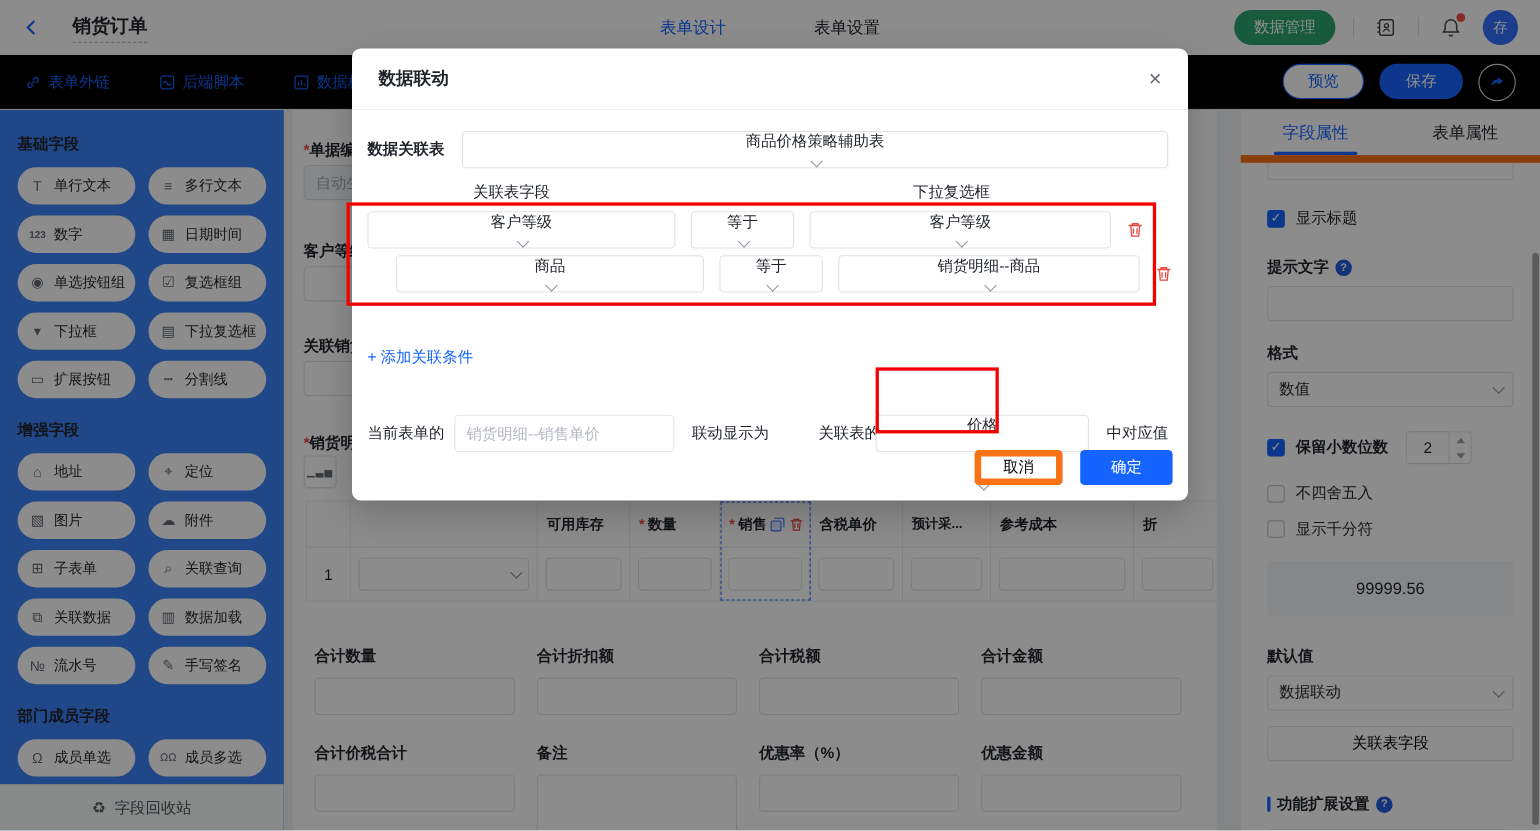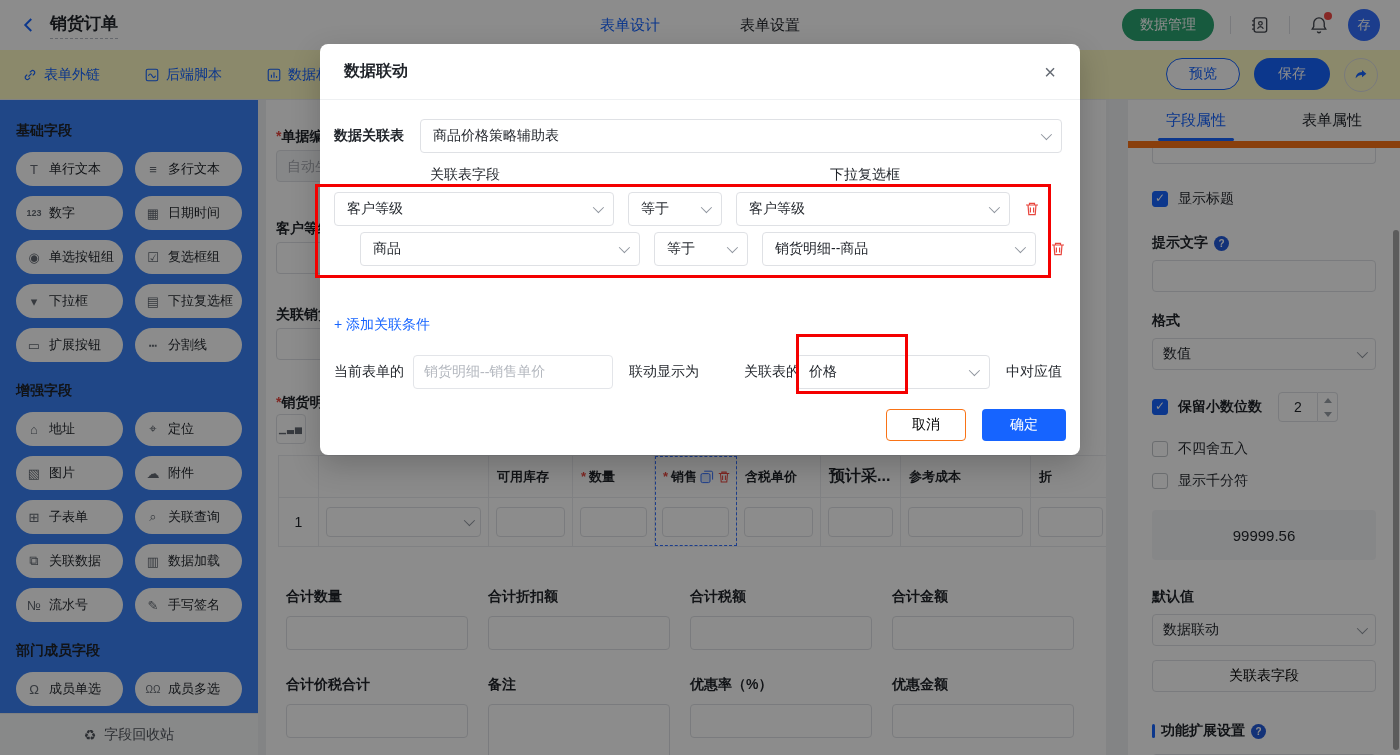--- a/index.html
+++ b/index.html
@@ -1,34 +1,34 @@
 <!DOCTYPE html>
 <html><head>
 <meta charset="utf-8">
 <style>
   * { margin:0; padding:0; box-sizing:border-box; }
   body { font-family:"Liberation Sans","DejaVu Sans",sans-serif; }
   .app { position:relative; width:1400px; height:755px; background:#eef0f2; overflow:hidden; color:#1f2329; font-size:14px; }
 
   
-  .topbar { position:absolute; top:0; left:0; right:0; height:50px; background:#fff; display:flex; align-items:center; padding:4px 20px; z-index:1; }
+  .topbar { position:absolute; top:0; left:0; right:0; height:50px; background:#fff; display:flex; align-items:center; padding:4px 20px; z-index:1;gap:16px; }
   .back { display:flex; align-items:center; cursor:pointer; margin-right:12px; }
   .page-title { font-size:17px; font-weight:700; border-bottom:1px dashed #b9bec7; padding-bottom:3px; }
   .top-tabs { position:absolute; left:0; right:0; display:flex; justify-content:center; gap:80px; font-size:15px; }
   .top-tab { cursor:pointer; color:#1f2329; }
   .top-tab.active { color:#1664ff; }
   .top-right { margin-left:auto; display:flex; align-items:center; gap:16px; z-index:2; }
   .pill-green { background:#2ba471; color:#fff; border:none; height:32px; padding:0 18px; border-radius:16px; font-size:14px; cursor:pointer; }
   .vdiv { width:1px; height:18px; background:#dcdfe3; }
   .iconbtn { position:relative; width:26px; height:26px; display:flex; align-items:center; justify-content:center; cursor:pointer; }
   .reddot { position:absolute; top:0; right:0; width:8px; height:8px; border-radius:50%; background:#f54a45; }
   .avatar { width:32px; height:32px; border-radius:50%; background:#3370ff; color:#fff; display:flex; align-items:center; justify-content:center; font-size:13px; cursor:pointer; }
 
   
-  .toolbar { position:absolute; top:50px; left:0; right:0; height:50px; background:#fef9c3; border-bottom:1px solid #ebedf0; display:flex; align-items:center; padding:0 22px; z-index:1; }
+  .toolbar { position:absolute; top:50px; left:0; right:0; height:50px; background:#000000; border-bottom:1px solid #ebedf0; display:flex; align-items:center; padding:0 22px; z-index:1; }
   .tb-item { display:flex; align-items:center; gap:6px; color:#1664ff; margin-right:44px; cursor:pointer; }
   .tb-right { margin-left:auto; display:flex; gap:14px; }
   .btn-preview { height:32px; padding:0 22px; border-radius:16px; border:1px solid #1664ff; color:#1664ff; background:#fff; font-size:14px; cursor:pointer; }
   .btn-save { height:32px; padding:0 24px; border-radius:16px; border:none; color:#fff; background:#1664ff; font-size:14px; cursor:pointer; }
   .share-circle { width:34px; height:34px; border-radius:50%; border:1px solid #dcdfe3; display:flex; align-items:center; justify-content:center; cursor:pointer; }
 
   
   .sidebar { position:absolute; top:100px; left:0; bottom:0; width:258px; background:#3b82f6; padding:14px 16px; overflow:hidden; }
   .sec-title { font-weight:700; font-size:14px; margin:8px 0 12px; }
   .fgrid { display:grid; grid-template-columns:107px 107px; gap:10px 12px; margin-bottom:20px; }
@@ -84,32 +84,32 @@
   .rsec { display:flex; align-items:center; gap:6px; font-weight:700; margin-top:30px; }
   .rsec::before { content:""; width:3px; height:14px; background:#1664ff; border-radius:2px; }
 
   
   .dim { position:absolute; inset:0; background:rgba(0,0,0,0.45); z-index:50; }
   .modal { position:absolute; left:320px; top:44px; width:760px; height:411px; background:#fff; border-radius:8px; box-shadow:0 10px 30px rgba(0,0,0,.2); z-index:60; }
   .m-head { height:56px; display:flex; align-items:center; padding:0 24px; border-bottom:1px solid #eef0f2; }
   .m-title { font-size:16px; font-weight:700; }
   .m-close { margin-left:auto; font-size:20px; color:#646a73; cursor:pointer; line-height:1; }
   .m-row1 { position:absolute; top:75px; left:0; right:0; display:flex; align-items:center; padding:0 18px 0 14px; }
-  .m-sel { border:1px solid #dfe1e5; border-radius:4px; height:34px; display:flex; align-items:center; padding:0 12px; justify-content:space-between; cursor:pointer; background:#fff; }
+  .m-sel { border:1px solid #dfe1e5; border-radius:4px; height:34px; display:flex; align-items:center; padding:0 12px; justify-content:space-between; cursor:pointer; background:#fff;flex-direction:column; }
   .m-colheads { position:absolute; top:122px; left:0; right:0; }
   .m-colheads span { position:absolute; color:#1f2329; }
   .cond-row { position:absolute; left:14px; display:flex; align-items:center; gap:14px; }
   .trash { cursor:pointer; display:flex; }
   .addlink { position:absolute; left:14px; top:272px; color:#1664ff; cursor:pointer; }
-  .m-map { position:absolute; top:311px; left:0; right:0; height:34px;font-family:Liberation Serif, serif; }
+  .m-map { position:absolute; top:333px; left:0; right:0; height:34px; }
   .m-map > * { position:absolute; }
   .m-input { border:1px solid #e3e5e9; border-radius:4px; height:34px; padding:0 10px; font-family:inherit; font-size:14px; color:#a8abb2; background:#fff; }
   .m-input::placeholder { color:#b4b8bf; }
   .m-foot { position:absolute; right:14px; top:365px; display:flex; gap:16px; }
-  .btn-cancel { width:80px; height:32px; border:1px solid #f97316; background:#fff; border-radius:4px; font-size:14px; cursor:pointer; font-family:inherit; }
+  .btn-cancel { width:80px; height:32px; border:6px solid #f97316; background:#fff; border-radius:4px; font-size:14px; cursor:pointer; font-family:inherit; }
   .btn-ok { width:84px; height:32px; border:none; background:#1664ff; color:#fff; border-radius:4px; font-size:14px; cursor:pointer; font-family:inherit; }
 
   .annot { position:absolute; border:3px solid #f40000; z-index:70; pointer-events:none; }
   .scrollthumb { position:absolute; right:1px; top:230px; width:6px; height:520px; background:#5c5c5c; border-radius:3px; z-index:75; cursor:pointer; }
   .mlabel { white-space:nowrap; }
 </style>
 </head>
 <body>
 
 <div class="app">
@@ -309,21 +309,21 @@
           <span>销售</span>
         <svg class="trash" width="14" height="14" viewBox="0 0 14 14">
             <rect x="1" y="3.6" width="9" height="9" rx="1.5" fill="#dbe7ff" stroke="#3370ff"></rect>
             <path d="M4.2 1.2h7a1.4 1.4 0 0 1 1.4 1.4v7" fill="none" stroke="#3370ff"></path>
           </svg>
         <svg class="trash" width="14" height="14" viewBox="0 0 16 16" fill="none" stroke="#e8473f" stroke-width="1.2">
             <path d="M2 4h12M5.5 4V2.4h5V4M4 4l.8 9.6h6.4L12 4M6.4 6.4v5M9.6 6.4v5"></path>
           </svg>
       </div>
       <div class="sfh">含税单价</div>
-      <div class="sfh" style="font-size:16px;text-align:center;">预计采...</div>
+      <div class="sfh" style="font-size:12px;text-align:center;">预计采...</div>
       <div class="sfh">参考成本</div>
       <div class="sfh">折</div>
 
       <div class="sfc">1</div>
       <div class="sfc">
           <div class="rowsel">
             <span class="chev"></span>
           </div>
         </div>
       <div class="sfc">

